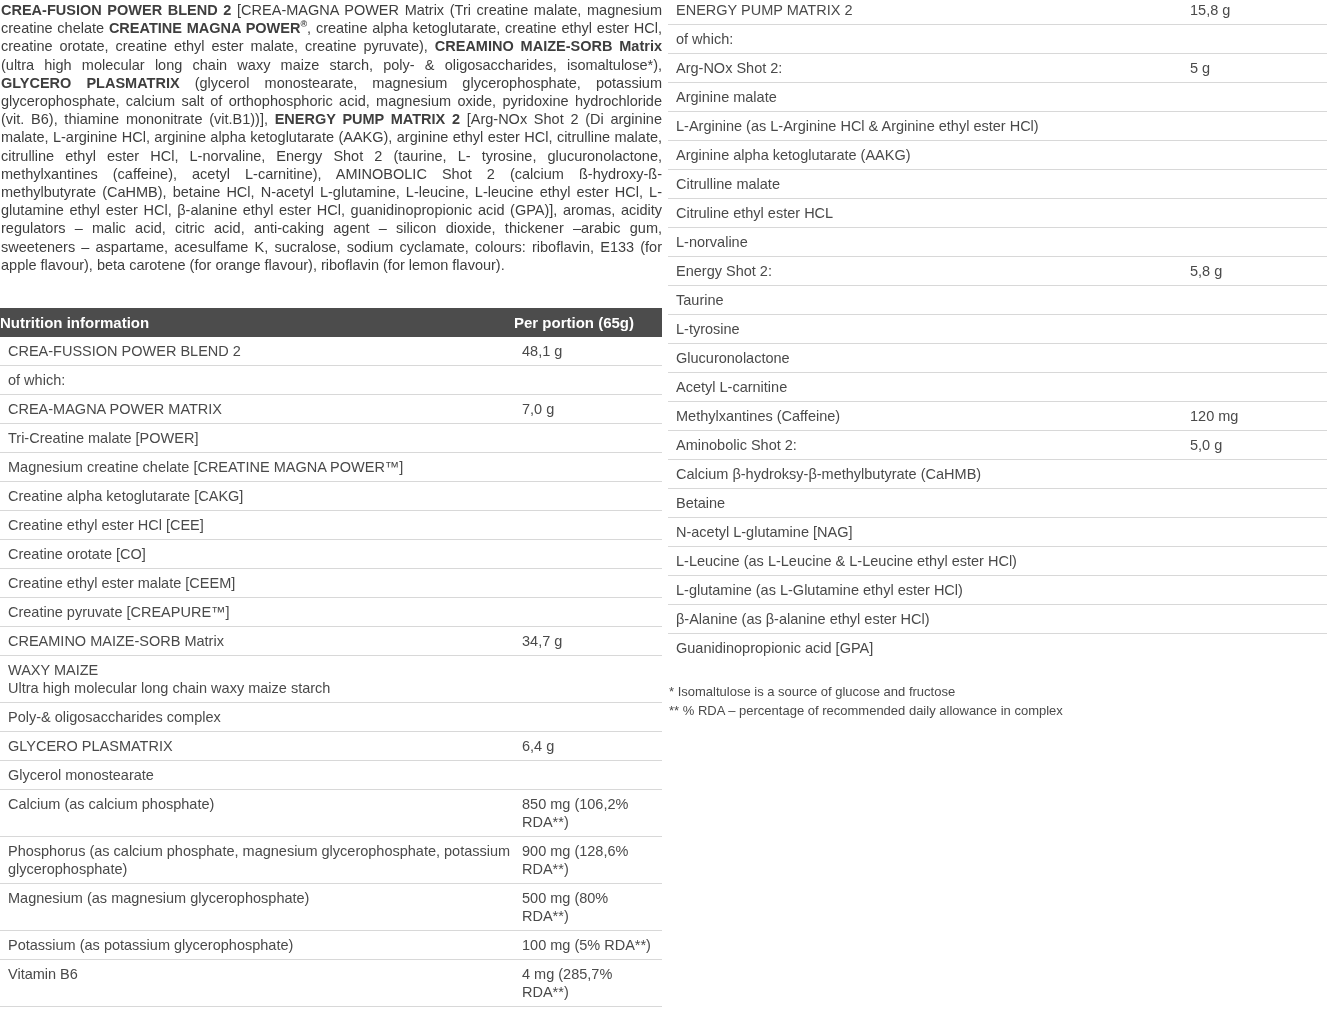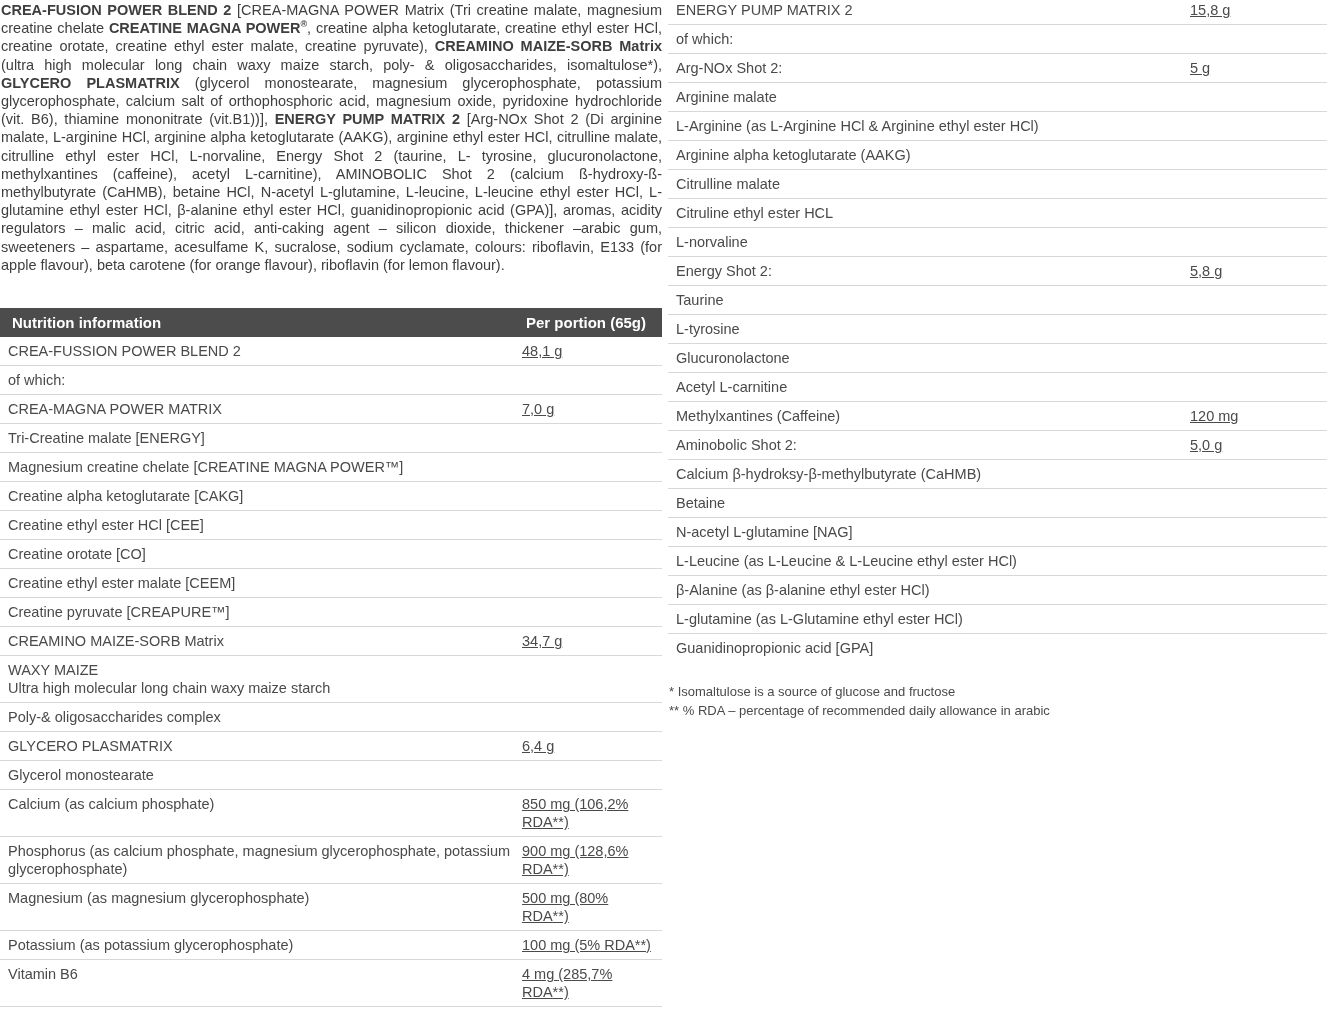--- a/index.html
+++ b/index.html
@@ -24,33 +24,33 @@
     font-size:14.5px;line-height:18.2px;
     text-align:justify;color:var(--paragraph-text);
   }
   .ingredients b{font-weight:bold;}
   .ingredients sup{font-size:9px;line-height:0;}
 
   .table-header{
     margin-top:34px;height:29px;
     background:var(--header-bg);color:var(--header-text);
     font-weight:bold;font-size:15px;
-    display:flex;align-items:center;padding:0 12px;
+    display:flex;align-items:center;padding:0 0;
   }
   .table-header .label{width:514px;flex:none;padding-right:10px;}
   .table-header .value{flex:1;}
 
   .row{
     display:flex;align-items:flex-start;
     border-bottom:1px solid var(--border);
     padding:5px 8px;
     font-size:14.5px;line-height:18px;color:var(--row-text);
   }
   .row .label{width:514px;flex:none;padding-right:10px;}
-  .row .value{flex:1;text-decoration:underline;}
+  .row .value{flex:1;}
 
   .col-right .rows .row:first-child{padding-top:1px;}
   .col-right .rows .row:last-child{border-bottom:none;align-items:center;}
 
   .footnotes{
     margin-top:21px;padding-left:1px;
     font-size:13px;line-height:18.5px;color:var(--row-text);
   }
 </style>
 </head>
@@ -73,21 +73,21 @@
         </div>
         <div class="row">
           <span class="label">of which:</span>
           <span class="value"></span>
         </div>
         <div class="row">
           <span class="label">CREA-MAGNA POWER MATRIX</span>
           <span class="value">7,0 g</span>
         </div>
         <div class="row">
-          <span class="label">Tri-Creatine malate [ENERGY]</span>
+          <span class="label">Tri-Creatine malate [POWER]</span>
           <span class="value"></span>
         </div>
         <div class="row">
           <span class="label">Magnesium creatine chelate [CREATINE MAGNA POWER™]</span>
           <span class="value"></span>
         </div>
         <div class="row">
           <span class="label">Creatine alpha ketoglutarate [CAKG]</span>
           <span class="value"></span>
         </div>
@@ -226,32 +226,32 @@
         </div>
         <div class="row">
           <span class="label">N-acetyl L-glutamine [NAG]</span>
           <span class="value"></span>
         </div>
         <div class="row">
           <span class="label">L-Leucine (as L-Leucine &amp; L-Leucine ethyl ester HCl)</span>
           <span class="value"></span>
         </div>
         <div class="row">
+          <span class="label">L-glutamine (as L-Glutamine ethyl ester HCl)</span>
+          <span class="value"></span>
+        </div>
+        <div class="row">
           <span class="label">β-Alanine (as β-alanine ethyl ester HCl)</span>
-          <span class="value"></span>
-        </div>
-        <div class="row">
-          <span class="label">L-glutamine (as L-Glutamine ethyl ester HCl)</span>
           <span class="value"></span>
         </div>
         <div class="row">
           <span class="label">Guanidinopropionic acid [GPA]</span>
           <span class="value"></span>
         </div>
       </div>
 
     <div class="footnotes">
         <div class="footnote">* Isomaltulose is a source of glucose and fructose</div>
-        <div class="footnote">** % RDA – percentage of recommended daily allowance in arabic</div>
+        <div class="footnote">** % RDA – percentage of recommended daily allowance in complex</div>
       </div>
   </div>
 
 </div>
 
 </body></html>

